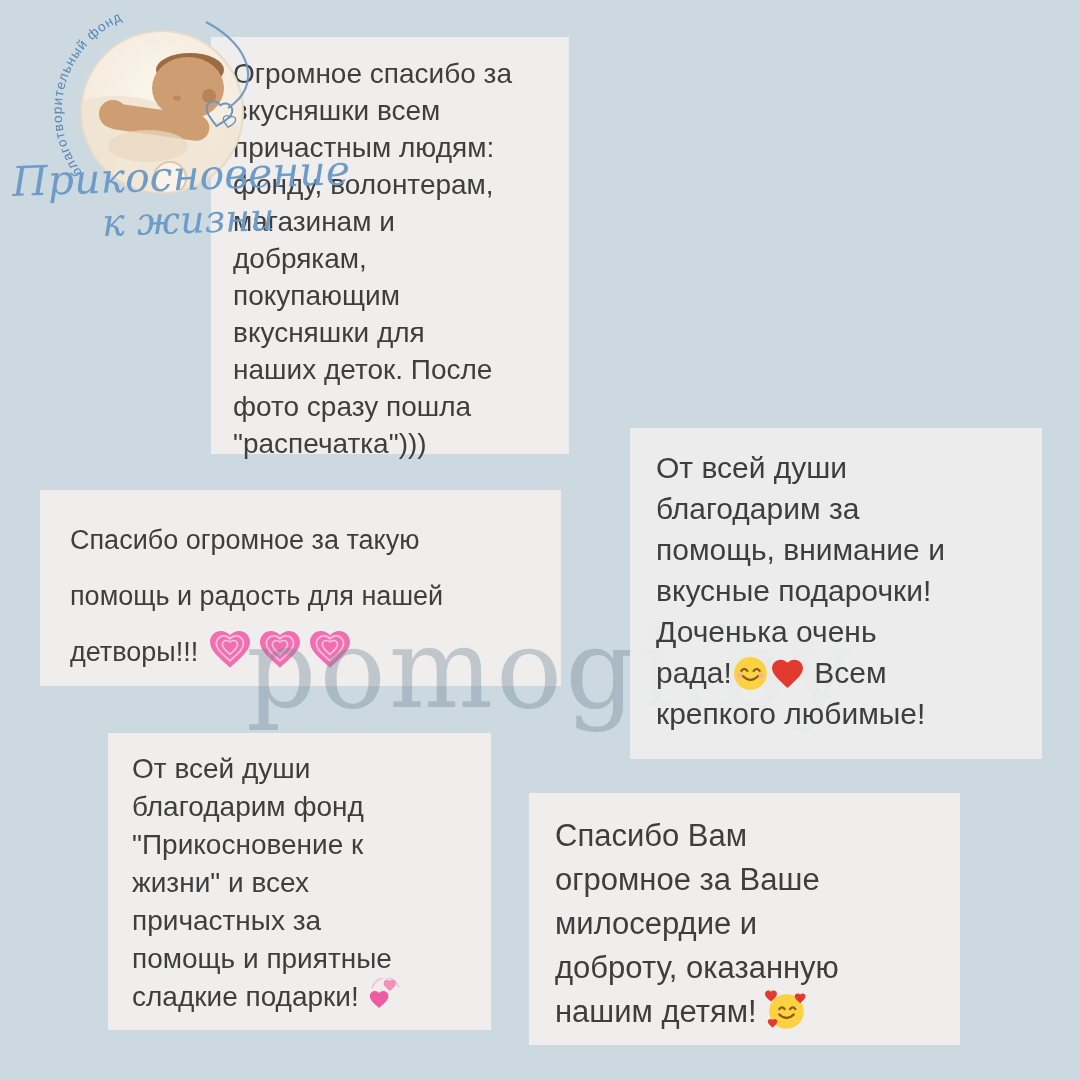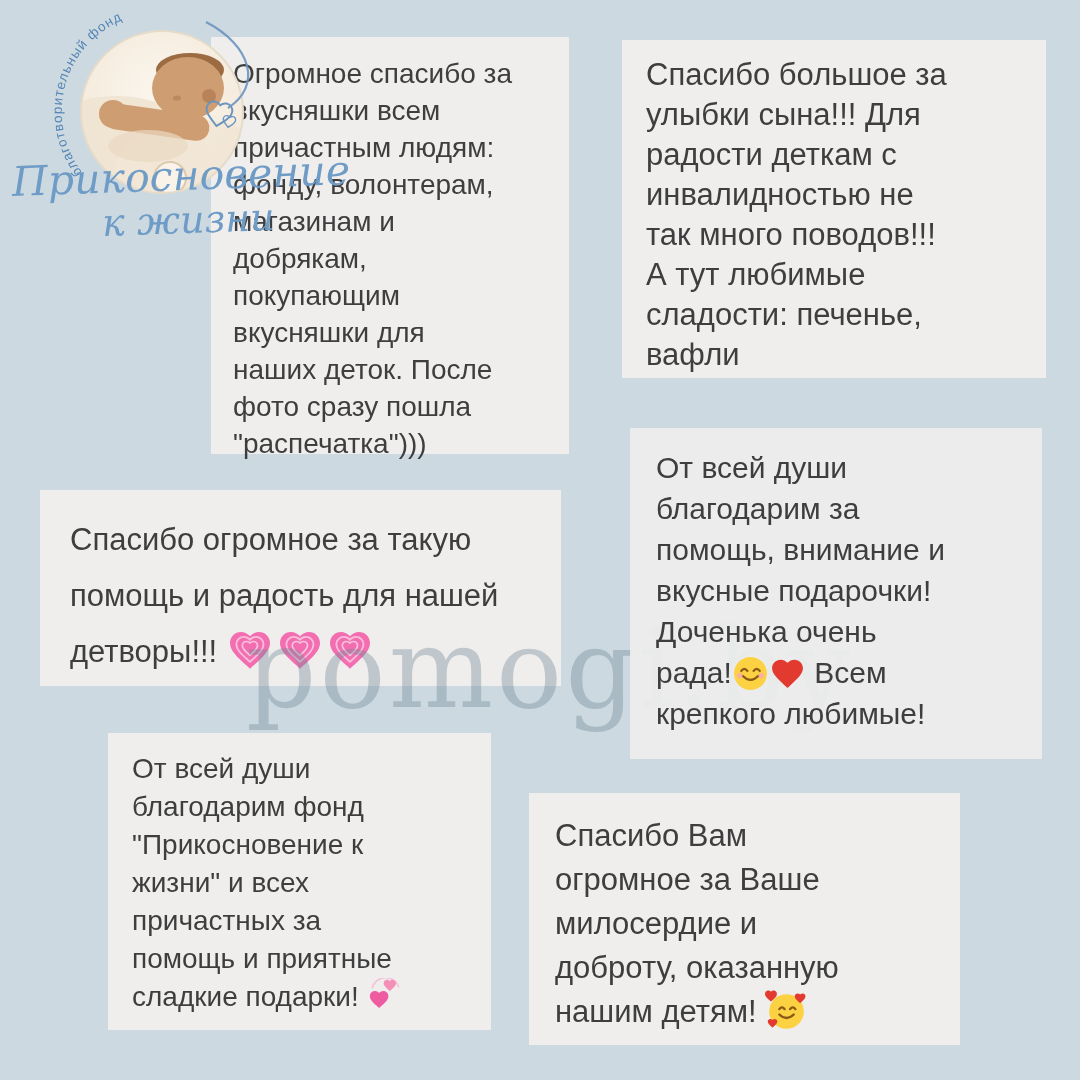--- a/index.html
+++ b/index.html
@@ -7,21 +7,21 @@
     position:relative;width:1080px;height:1080px;overflow:hidden;
     background:#ccd9e0;
     font-family:"Liberation Sans",sans-serif;
   }
   .card{
     position:absolute;background:#efeeed;color:#3e3e3e;box-sizing:border-box;
   }
   .card-text{margin:0;white-space:pre-line;}
   .card1{left:211px;top:37px;width:358px;height:417px;padding:18px 14px 0 22px;font-size:28px;line-height:37px;}
   .card2{left:622px;top:40px;width:424px;height:338px;padding:15px 18px 0 24px;font-size:31px;line-height:40px;}
-  .card3{left:40px;top:490px;width:521px;height:196px;padding:22px 26px 0 30px;font-size:31px;line-height:56px;}
+  .card3{left:40px;top:490px;width:521px;height:196px;padding:22px 26px 0 30px;font-size:27px;line-height:56px;}
   .card4{left:630px;top:428px;width:412px;height:331px;padding:19px 22px 0 26px;font-size:30px;line-height:41px;background:rgba(239,238,237,.92);z-index:6;}
   .card5{left:108px;top:733px;width:383px;height:297px;padding:17px 18px 0 24px;font-size:28px;line-height:38px;}
   .card6{left:529px;top:793px;width:431px;height:252px;padding:21px 22px 0 26px;font-size:31px;line-height:44px;}
 
   .emo{display:inline-block;}
   .emo svg{width:38px;height:38px;vertical-align:-9px;}
   .card3 .emo svg{width:48px;height:48px;vertical-align:-12px;}
   .card3 .emo{margin-right:2px;}
   .card4 .emo svg{width:37px;height:37px;}
   .card5 .emo svg{width:37px;height:37px;}
@@ -55,30 +55,20 @@
 фонду, волонтерам,
 магазинам и
 добрякам,
 покупающим
 вкусняшки для
 наших деток. После
 фото сразу пошла
 "распечатка")))</span></p>
   </div>
 
-  <div class="card card2">
-    <p class="card-text"><span>Спасибо большое за
-улыбки сына!!! Для
-радости деткам с
-инвалидностью не
-так много поводов!!!
-А тут любимые
-сладости: печенье,
-вафли</span></p>
-  </div>
 
   <div class="card card3">
     <p class="card-text"><span>Спасибо огромное за такую
 помощь и радость для нашей
 детворы!!! </span><span class="emo"><svg viewBox="0 0 24 24">
             <path d="M12 21.35l-1.45-1.32C5.4 15.36 2 12.28 2 8.5 2 5.42 4.42 3 7.5 3c1.74 0 3.41.81 4.5 2.09C13.09 3.81 14.76 3 16.5 3 19.58 3 22 5.42 22 8.5c0 3.78-3.4 6.86-8.55 11.54L12 21.35z" fill="#f26eb0"></path>
             <path d="M12 21.35l-1.45-1.32C5.4 15.36 2 12.28 2 8.5 2 5.42 4.42 3 7.5 3c1.74 0 3.41.81 4.5 2.09C13.09 3.81 14.76 3 16.5 3 19.58 3 22 5.42 22 8.5c0 3.78-3.4 6.86-8.55 11.54L12 21.35z" transform="translate(3.8,3.4) scale(.68)" fill="none" stroke="#fff" stroke-width="1.4" opacity=".55"></path>
             <path d="M12 21.35l-1.45-1.32C5.4 15.36 2 12.28 2 8.5 2 5.42 4.42 3 7.5 3c1.74 0 3.41.81 4.5 2.09C13.09 3.81 14.76 3 16.5 3 19.58 3 22 5.42 22 8.5c0 3.78-3.4 6.86-8.55 11.54L12 21.35z" transform="translate(7.4,6.6) scale(.38)" fill="none" stroke="#fff" stroke-width="2.2" opacity=".6"></path>
           </svg></span><span class="emo"><svg viewBox="0 0 24 24">
             <path d="M12 21.35l-1.45-1.32C5.4 15.36 2 12.28 2 8.5 2 5.42 4.42 3 7.5 3c1.74 0 3.41.81 4.5 2.09C13.09 3.81 14.76 3 16.5 3 19.58 3 22 5.42 22 8.5c0 3.78-3.4 6.86-8.55 11.54L12 21.35z" fill="#f26eb0"></path>

